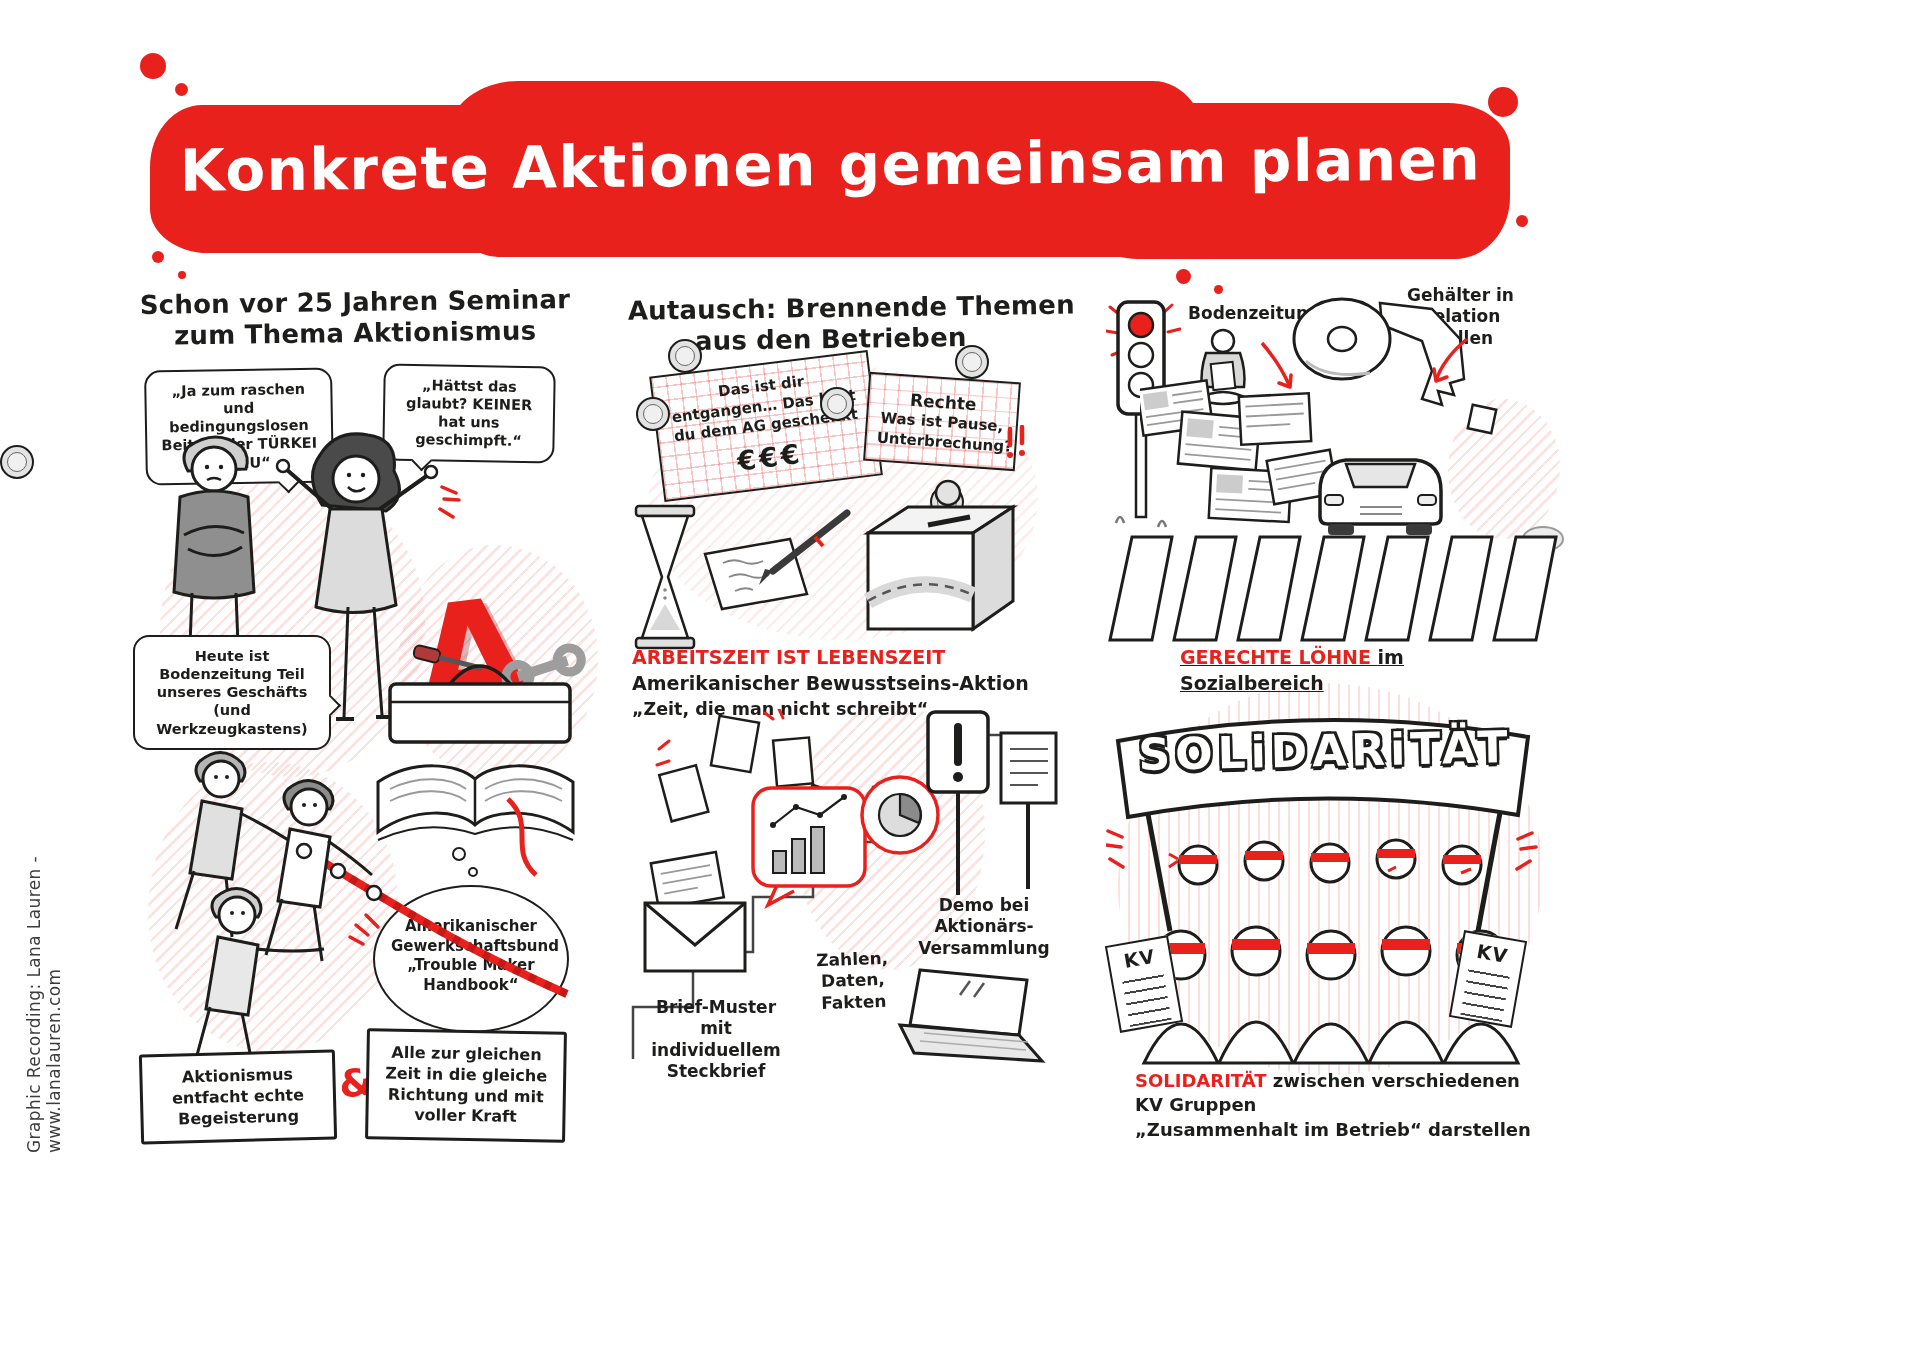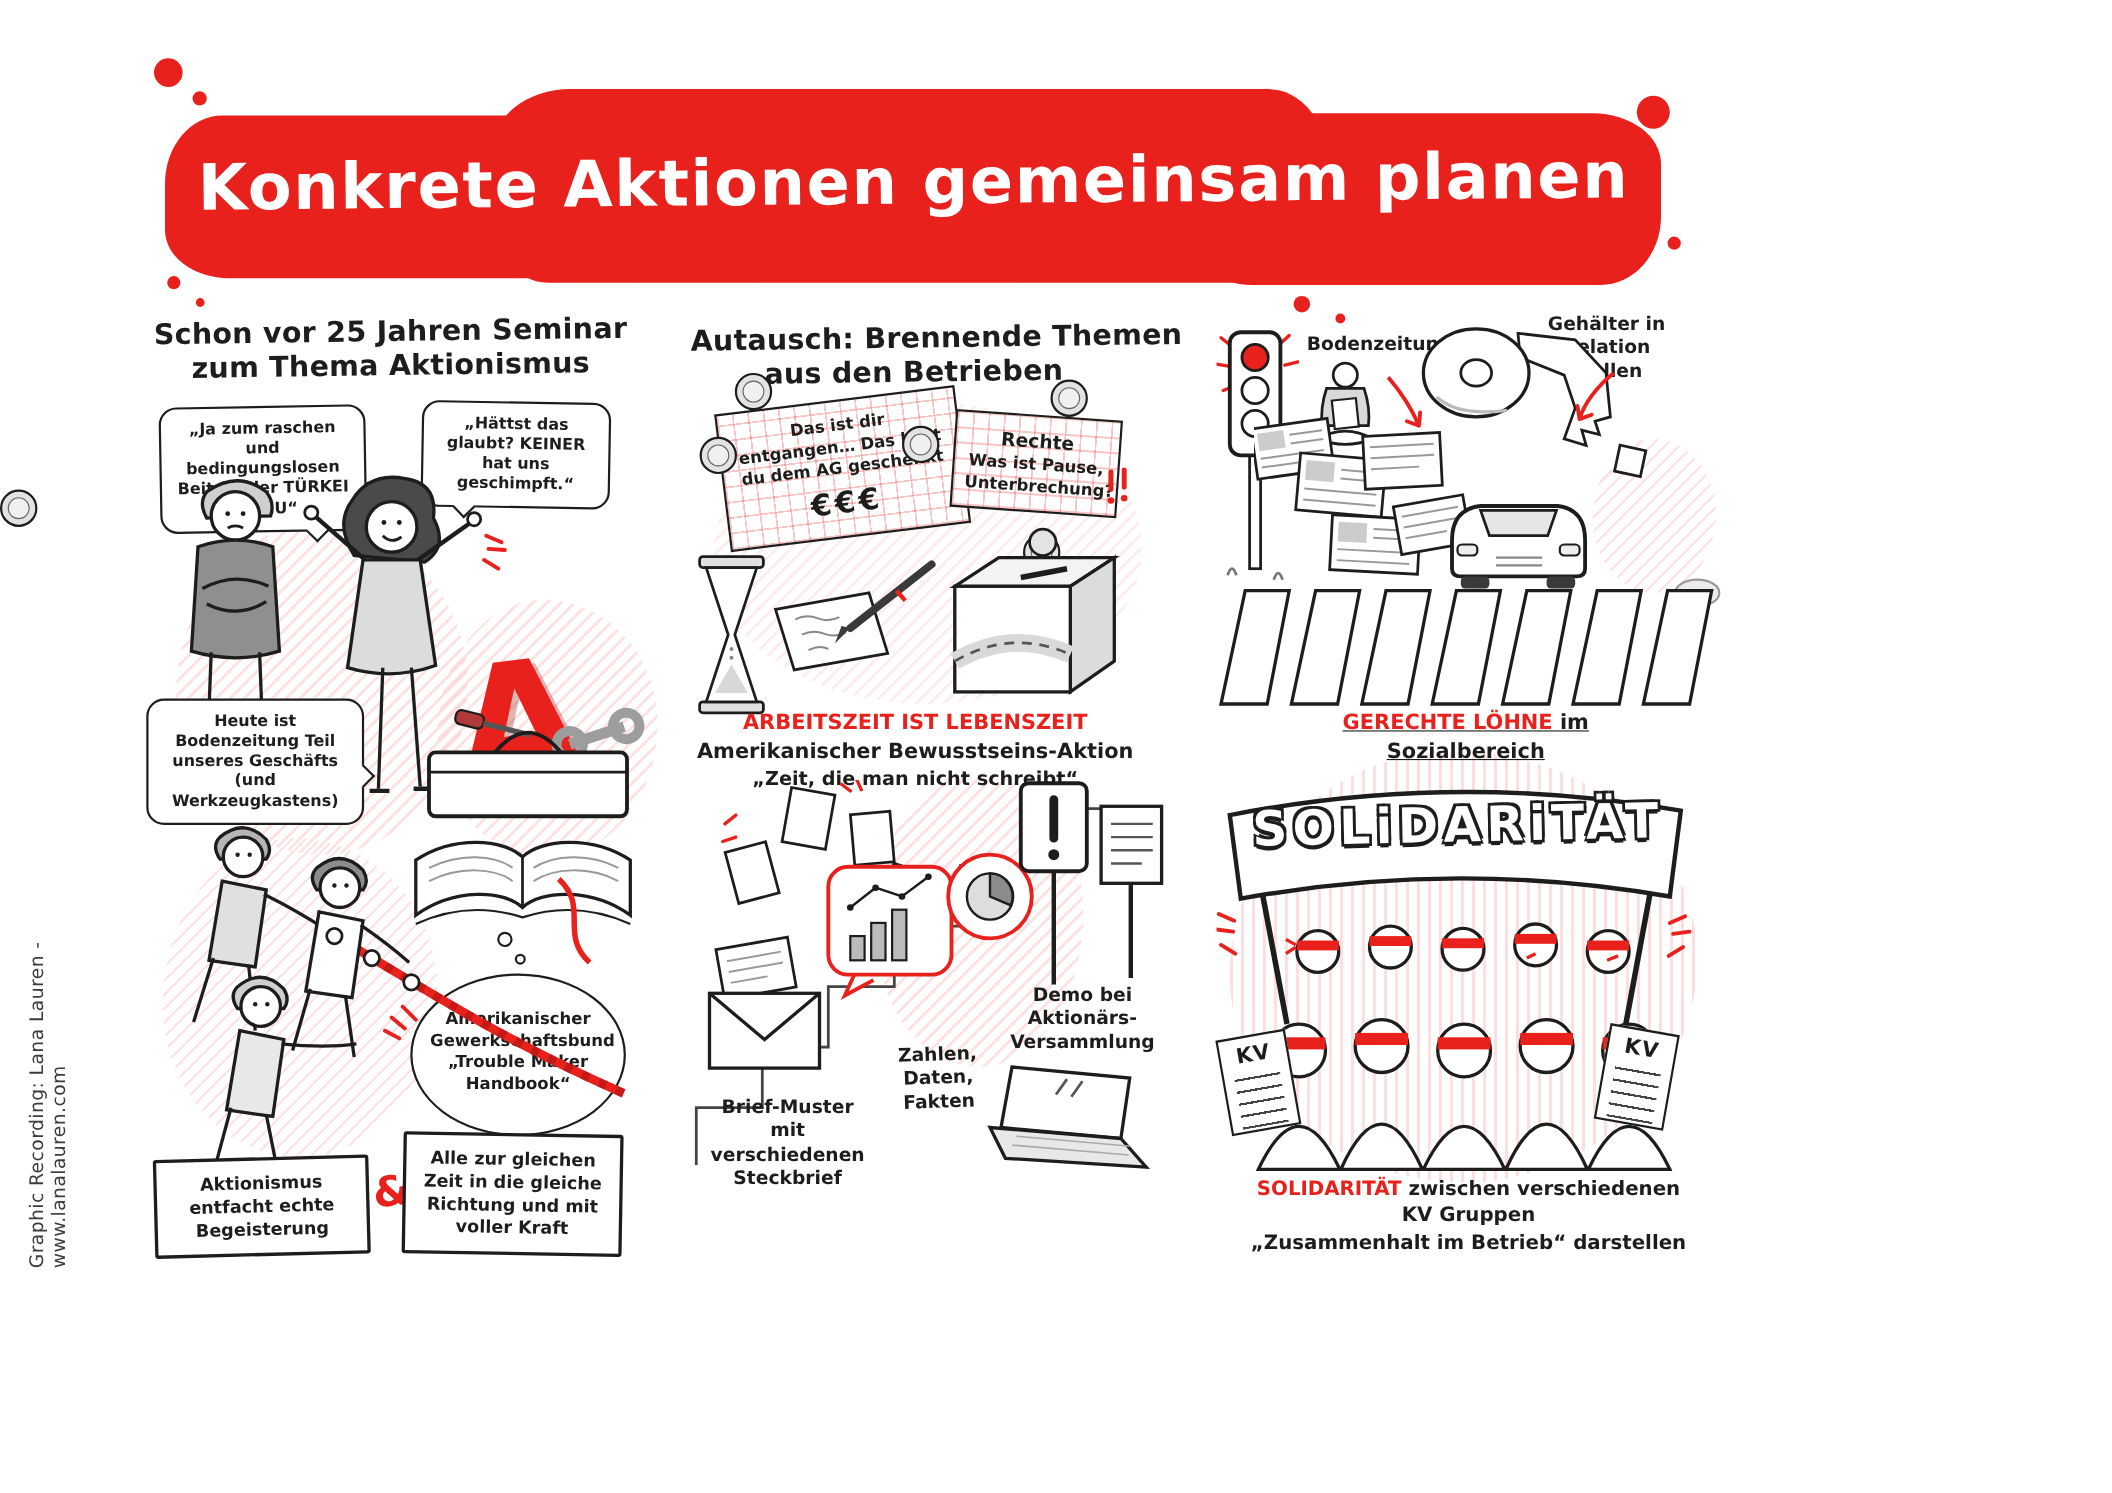--- a/index.html
+++ b/index.html
@@ -28,21 +28,21 @@
   .tail.down { border-right:2.5px solid #1d1d1b; border-bottom:2.5px solid #1d1d1b; transform:rotate(45deg); bottom:-9px; }
   .tail.right { border-top:2.5px solid #1d1d1b; border-right:2.5px solid #1d1d1b; transform:rotate(45deg); right:-9px; top:55%; }
   .cloud { position:absolute; background:#fff; border:2.5px solid #1d1d1b; border-radius:50%; padding:30px 16px; font-weight:bold; font-size:15px; text-align:center; line-height:1.3; }
   .think-dot { position:absolute; background:#fff; border:2.5px solid #1d1d1b; border-radius:50%; }
   .box { position:absolute; background:#fff; border:3px solid #1d1d1b; border-radius:3px; padding:11px 8px; font-weight:bold; font-size:16px; text-align:center; line-height:1.3; }
   .note { position:absolute; background-color:#fff; border:2.5px solid #1d1d1b; padding:12px 10px; font-weight:bold; font-size:15px; text-align:center; line-height:1.3;
     background-image: repeating-linear-gradient(0deg, rgba(232,33,29,.26) 0 1.5px, transparent 1.5px 14px),
                       repeating-linear-gradient(90deg, rgba(232,33,29,.26) 0 1.5px, transparent 1.5px 14px); }
   .euros { display:block; font-size:27px; letter-spacing:3px; margin-top:4px; }
   .note-title { display:block; font-size:17px; }
-  .lbl { position:absolute; font-weight:bold; text-align:center; font-size:19px; line-height:1.35; }
+  .lbl { position:absolute; font-weight:bold; text-align:left; font-size:19px; line-height:1.35; }
   .lbl .red, .red-text { color:#e8211d; }
   .lbl .light { font-size:17.5px; }
   .small-lbl { position:absolute; font-weight:bold; font-size:17px; text-align:center; line-height:1.25; }
   .letter-a { position:absolute; font-size:148px; font-weight:bold; color:#e8211d; transform:rotate(-7deg); line-height:1; text-shadow:5px 5px 0 rgba(150,12,12,.3); }
   .amp { position:absolute; font-size:38px; font-weight:bold; color:#e8211d; transform:rotate(-6deg); }
   .coin { position:absolute; width:34px; height:34px; border:2.5px solid #1d1d1b; border-radius:50%; background:#e3e3e3; }
   .coin::after { content:""; position:absolute; inset:5px; border:1.5px solid #666; border-radius:50%; background:#f0f0f0; }
   .kv { position:absolute; width:64px; height:88px; background:#fff; border:2.5px solid #1d1d1b; text-align:center; padding-top:5px; font-weight:bold; }
   .kv .kv-label { font-size:19px; letter-spacing:1px; }
   .kv .kv-lines { display:block; margin:5px 9px 0; height:50px; background-image:repeating-linear-gradient(0deg, #444 0 2px, transparent 2px 11px); }
@@ -312,21 +312,21 @@
     <line x1="106" y1="96" x2="106" y2="182" stroke="#1d1d1b" stroke-width="4"></line>
     <rect x="6" y="5" width="60" height="80" rx="7" fill="#fff" stroke="#1d1d1b" stroke-width="3.5"></rect>
     <line x1="36" y1="20" x2="36" y2="55" stroke="#1d1d1b" stroke-width="8" stroke-linecap="round"></line>
     <circle cx="36" cy="70" r="5" fill="#1d1d1b"></circle>
     <rect x="79" y="26" width="55" height="70" fill="#fff" stroke="#1d1d1b" stroke-width="3"></rect>
     <path d="M88,42 h38 M88,54 h38 M88,66 h38 M88,78 h28" stroke="#555" stroke-width="2.2"></path>
   </svg>
 
   <div class="small-lbl" style="left:915px;top:848px;width:138px;">Demo bei Aktionärs-Versammlung</div>
   <div class="small-lbl" style="left:792px;top:902px;width:122px;transform:rotate(-2deg);">Zahlen, Daten, Fakten</div>
-  <div class="small-lbl" style="left:645px;top:950px;width:142px;">Brief-Muster mit verschiedenen Steckbrief</div>
+  <div class="small-lbl" style="left:645px;top:950px;width:142px;">Brief-Muster mit individuellem Steckbrief</div>
 
   <svg class="abs" style="left:890px;top:918px;" width="160" height="112" viewBox="0 0 160 112">
     <path d="M30,5 L137,15 L129,70 L20,60 Z" fill="#fff" stroke="#1d1d1b" stroke-width="3"></path>
     <path d="M70,30 l10,-14 M84,32 l10,-14" stroke="#555" stroke-width="2.5"></path>
     <path d="M10,60 L129,70 L152,96 L24,88 Z" fill="#e8e8e8" stroke="#1d1d1b" stroke-width="3"></path>
     <path d="M34,68 l104,9 M30,76 l106,9" stroke="#aaa" stroke-width="1.5"></path>
   </svg>
 
 
   <svg class="abs" style="left:1106px;top:250px;" width="75" height="238" viewBox="0 0 75 238">

